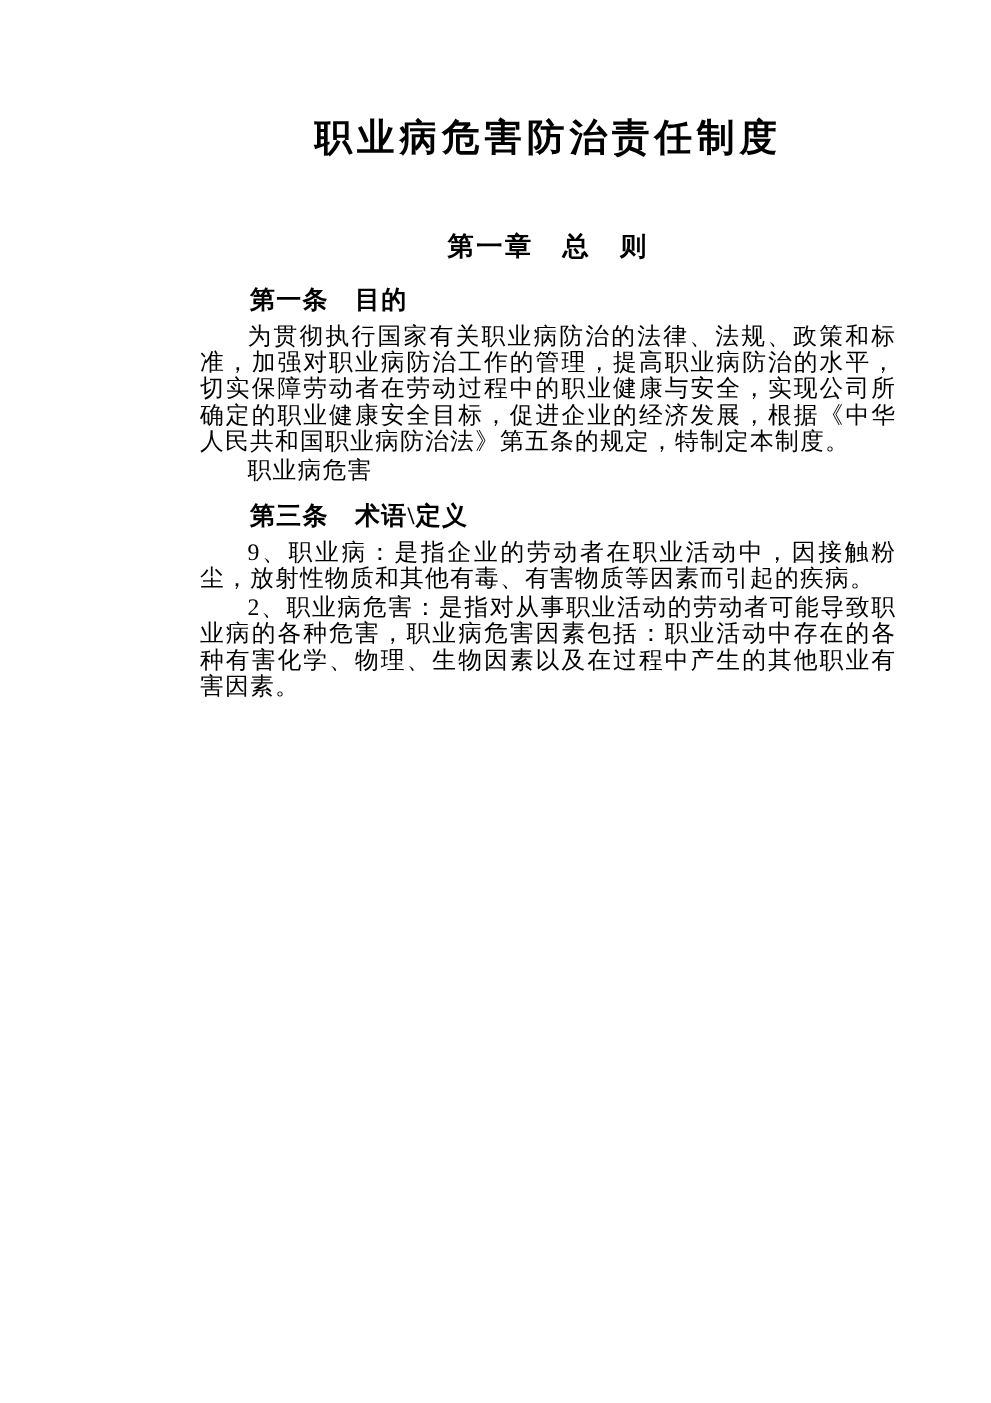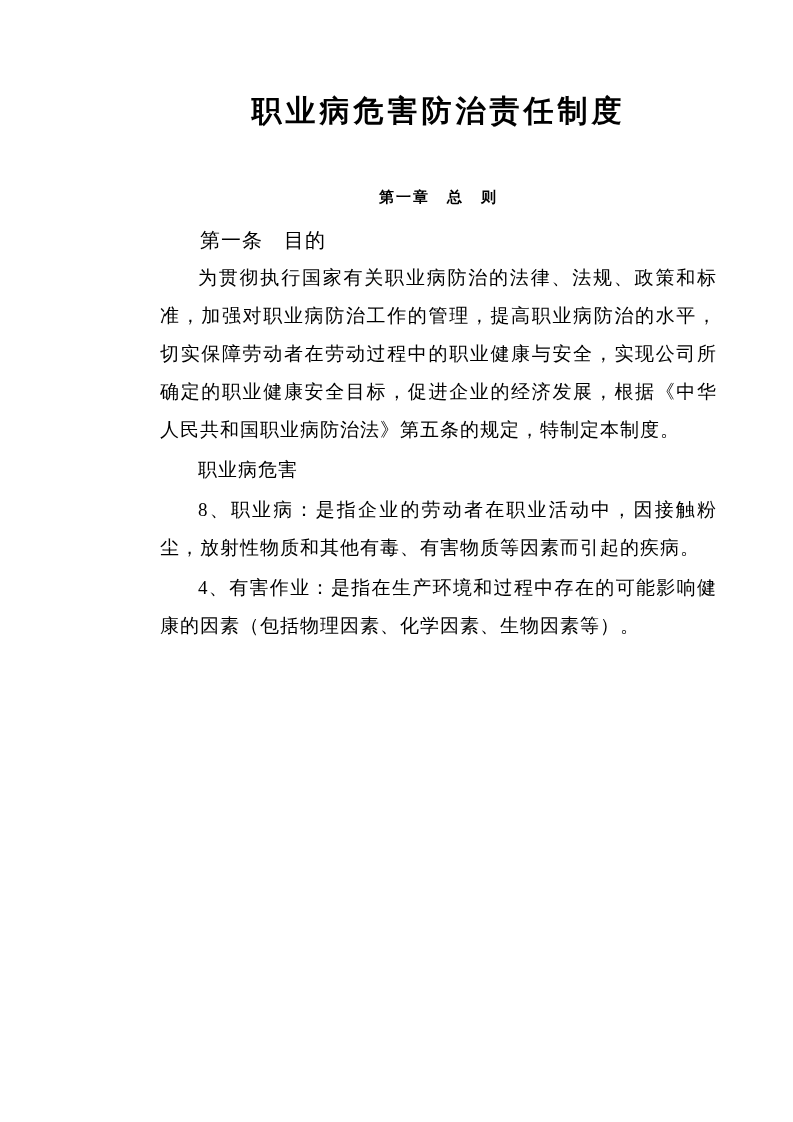--- a/index.html
+++ b/index.html
@@ -25,38 +25,38 @@
     margin: 0;
     font-size: 30px;
     line-height: 38px;
     font-weight: bold;
     text-align: center;
     letter-spacing: 4px;
     white-space: nowrap;
   }
   .chapter-heading {
     margin: 50px 0 0 0;
-    font-size: 15px;
+    font-size: 21px;
     line-height: 34px;
     font-weight: bold;
     text-align: center;
     letter-spacing: 2px;
   }
   .article-heading {
     margin: 10px 0 2px 0;
     font-size: 20px;
     line-height: 33px;
-    font-weight: normal;
+    font-weight: bold;
     text-indent: 2em;
     letter-spacing: 1px;
   }
   .body-par {
     margin: 2px 0;
     font-size: 19px;
-    line-height: 38px;
+    line-height: 21px;
     text-align: justify;
     text-justify: inter-ideograph;
     text-indent: 2em;
     letter-spacing: 1px;
   }
 </style>
 </head>
 <body>
 
 <div class="page">
@@ -65,20 +65,21 @@
 
   <h2 class="chapter-heading">第一章　总　则</h2>
 
   <h3 class="article-heading">第一条　目的</h3>
 
   <p class="body-par">为贯彻执行国家有关职业病防治的法律、法规、政策和标准，加强对职业病防治工作的管理，提高职业病防治的水平，切实保障劳动者在劳动过程中的职业健康与安全，实现公司所确定的职业健康安全目标，促进企业的经济发展，根据《中华人民共和国职业病防治法》第五条的规定，特制定本制度。</p>
 
 
   <p class="body-par">职业病危害</p>
 
+  <h3 class="article-heading">第三条　术语\定义</h3>
 
-  <p class="body-par">8、职业病：是指企业的劳动者在职业活动中，因接触粉尘，放射性物质和其他有毒、有害物质等因素而引起的疾病。</p>
+  <p class="body-par">9、职业病：是指企业的劳动者在职业活动中，因接触粉尘，放射性物质和其他有毒、有害物质等因素而引起的疾病。</p>
+
+  <p class="body-par">2、职业病危害：是指对从事职业活动的劳动者可能导致职业病的各种危害，职业病危害因素包括：职业活动中存在的各种有害化学、物理、生物因素以及在过程中产生的其他职业有害因素。</p>
 
 
-
-  <p class="body-par">4、有害作业：是指在生产环境和过程中存在的可能影响健康的因素（包括物理因素、化学因素、生物因素等）。</p>
 
 </div>
 
 </body></html>

